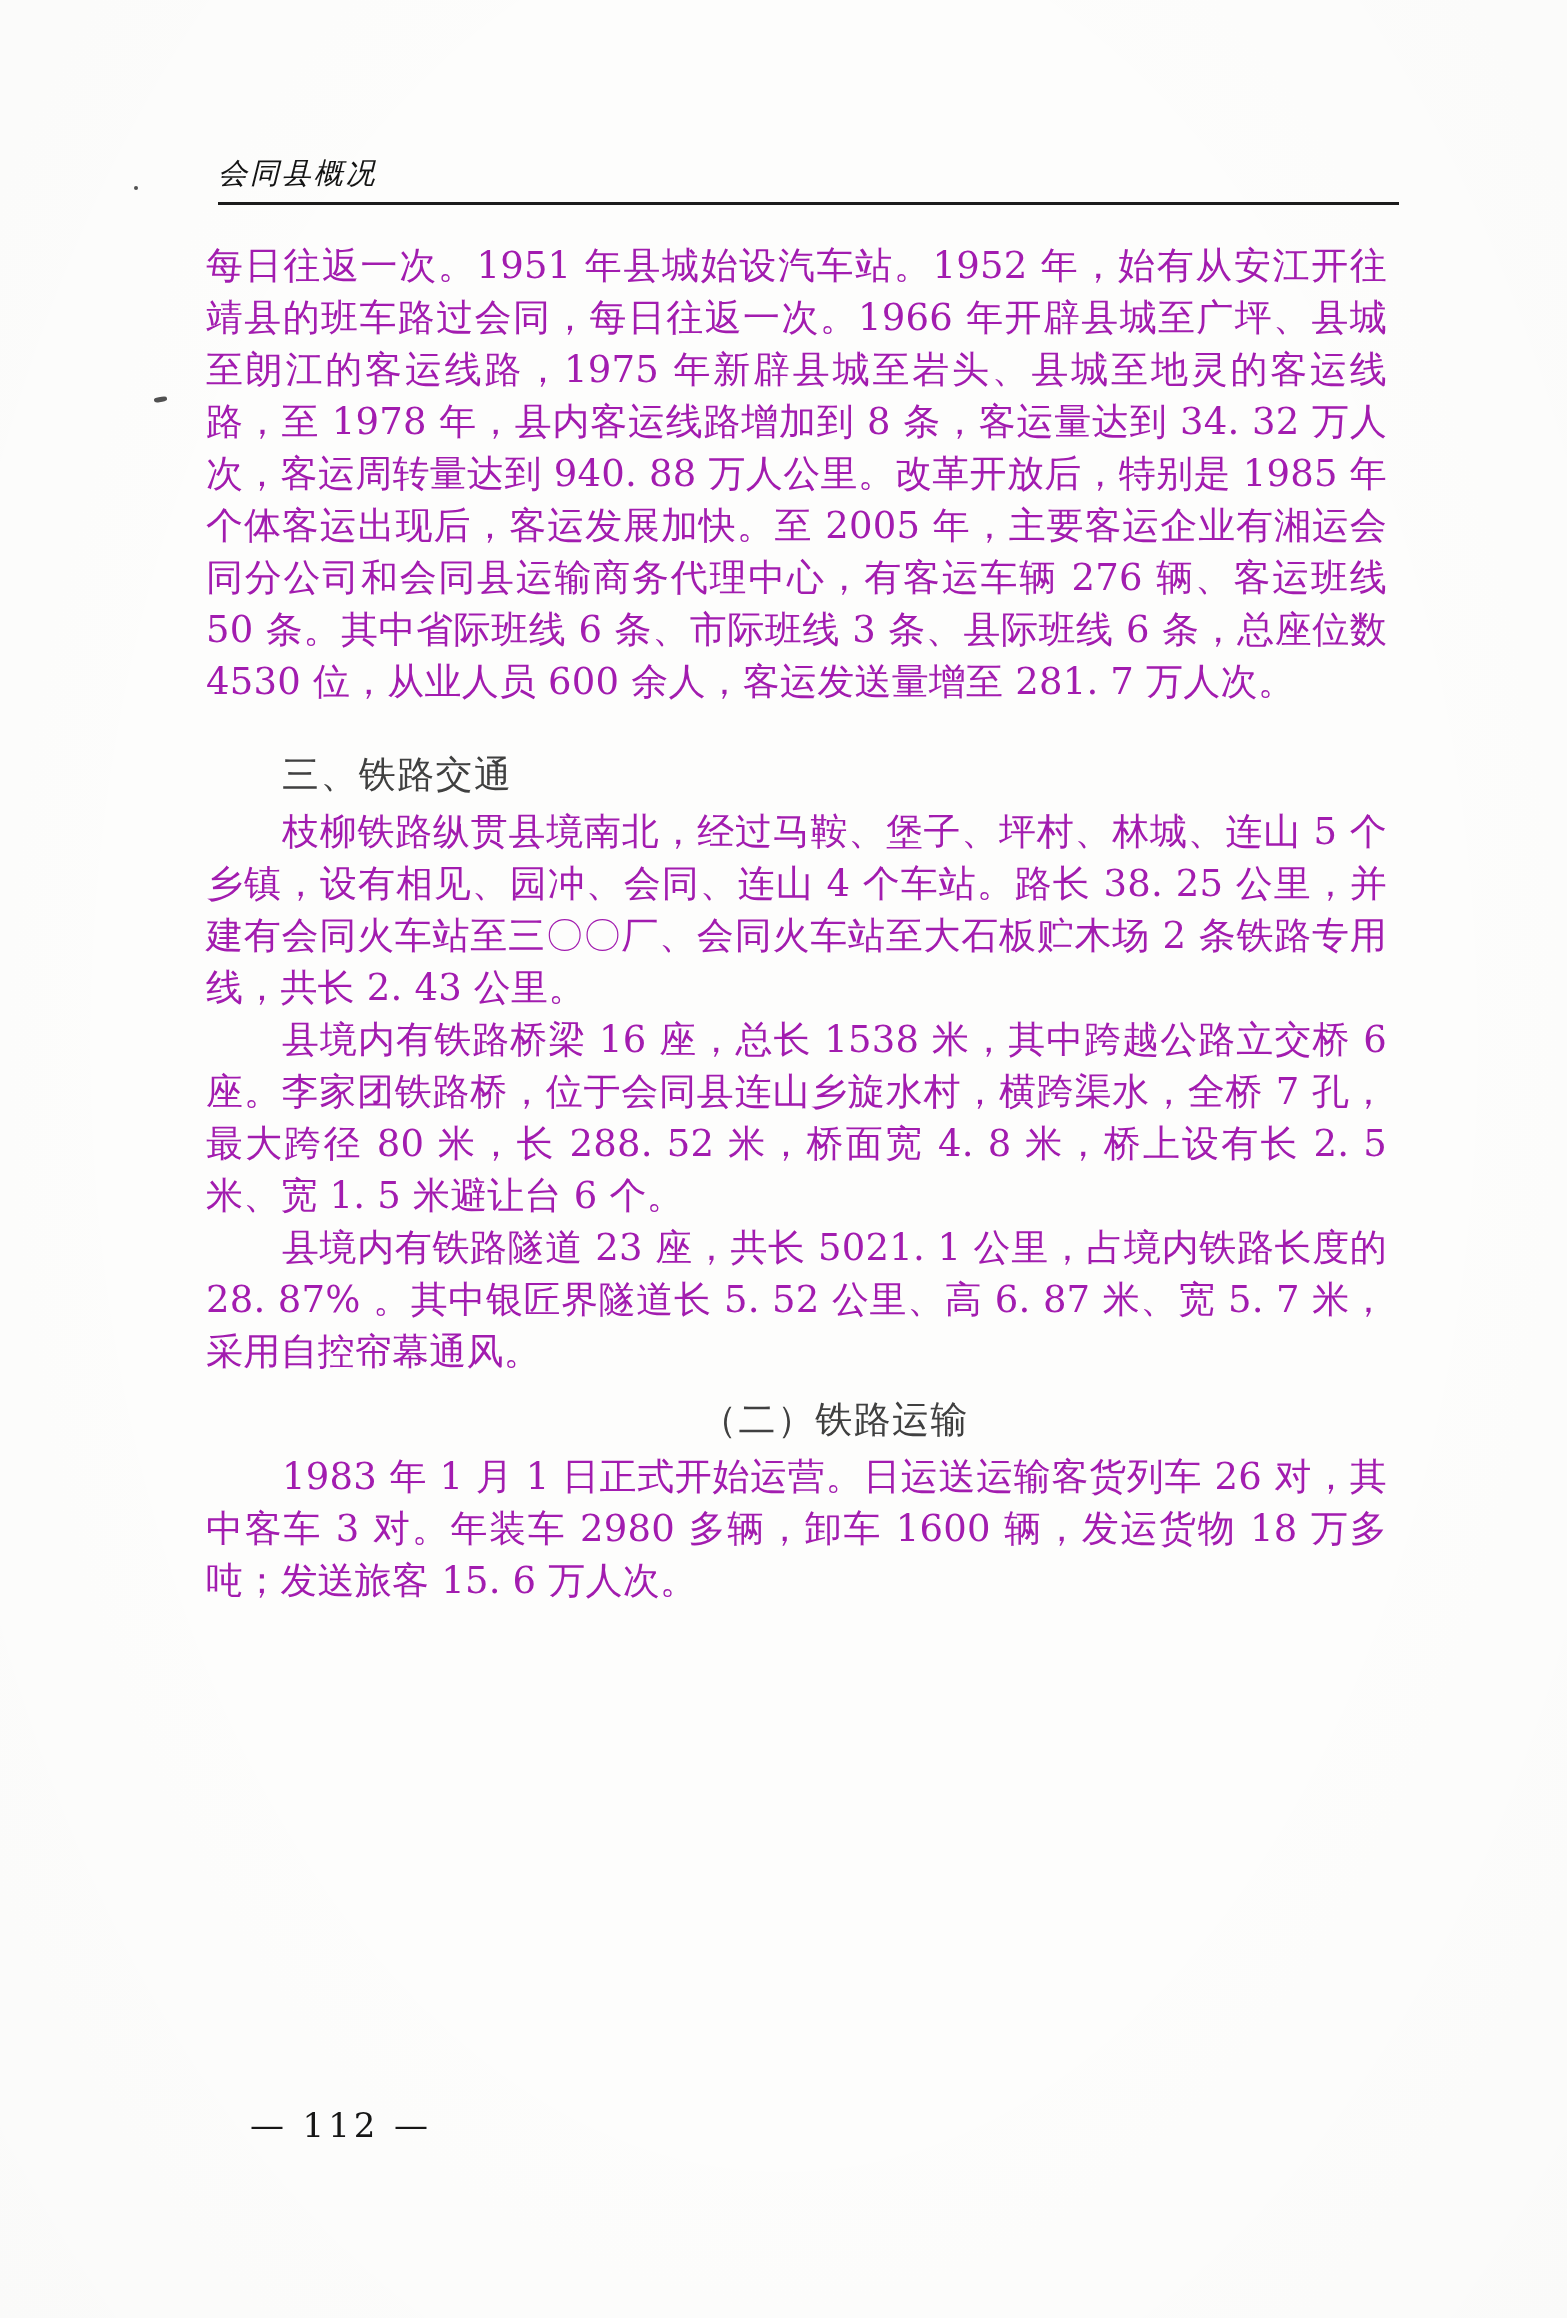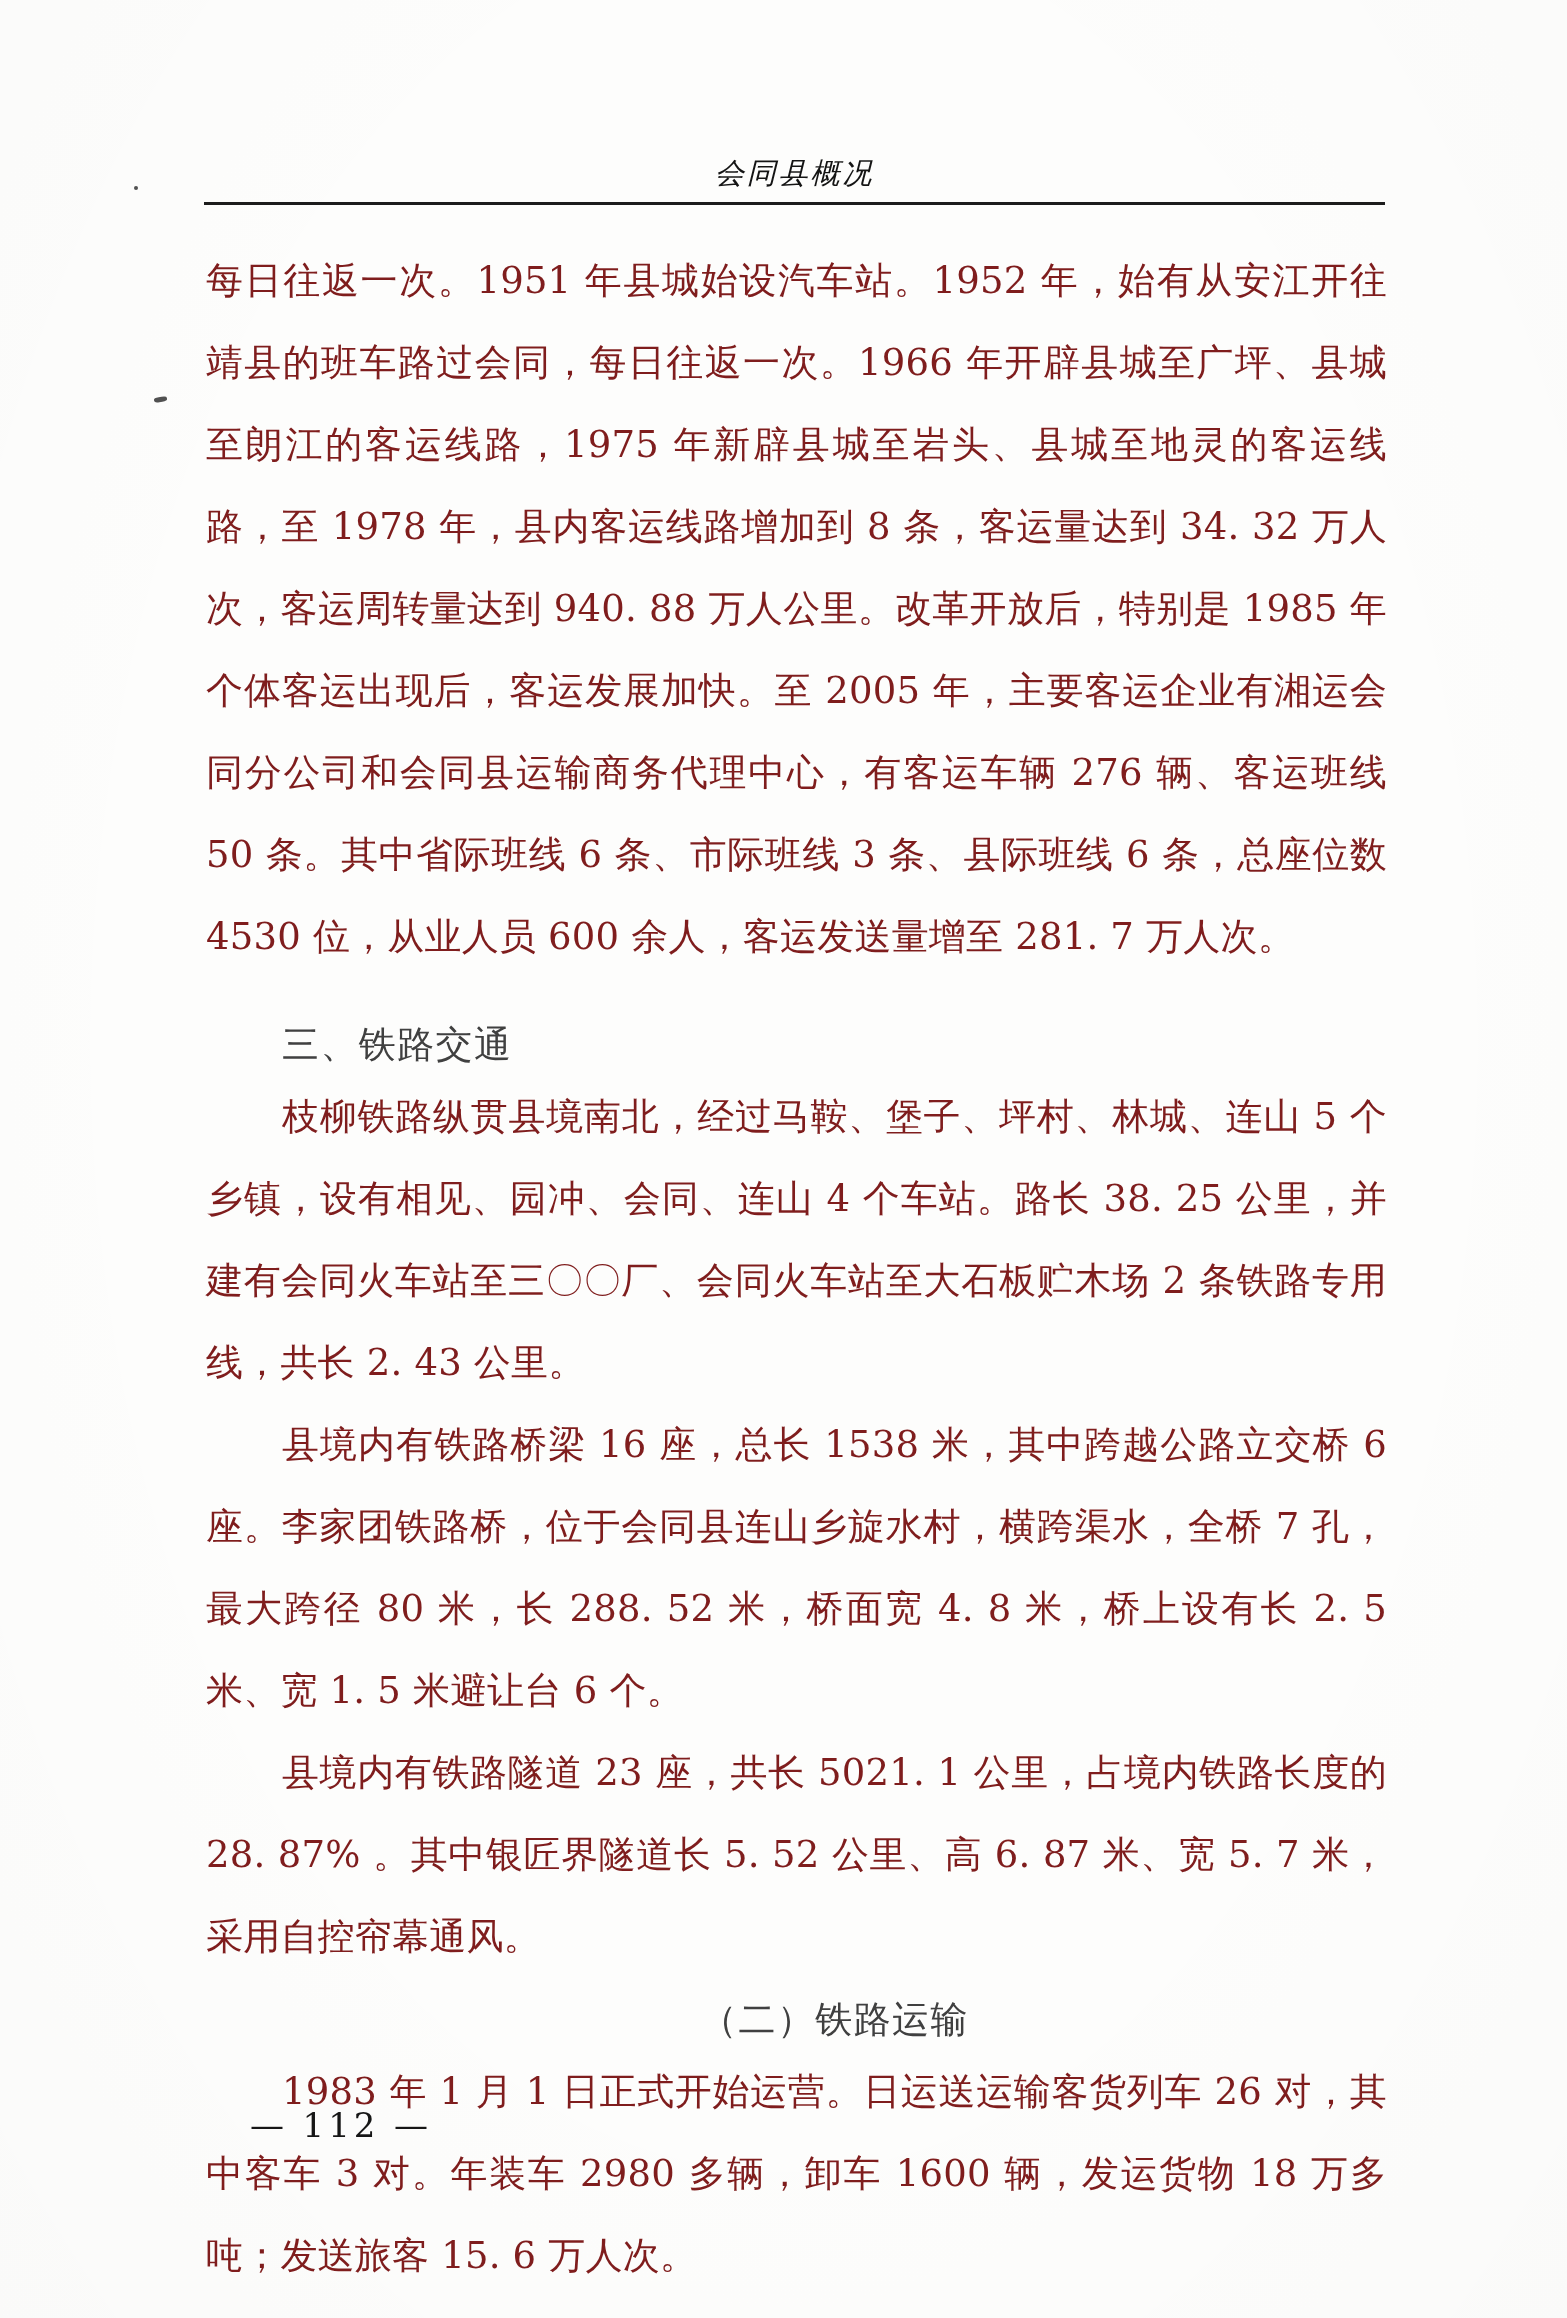--- a/index.html
+++ b/index.html
@@ -23,24 +23,23 @@
     position: absolute;
     inset: 0;
     background:
       radial-gradient(ellipse at 50% 45%, rgba(255,255,255,0) 55%, rgba(0,0,0,0.012) 100%);
     pointer-events: none;
   }
 
   
   .header-zone {
     position: absolute;
-    left: 204px;
+    left: 218px;
     top: 159px;
     width: 1181px;
-    text-align: center;
   }
 
   .running-head {
     font-family: "DejaVu Serif", "Liberation Serif", serif;
     font-style: italic;
     font-size: 29px;
     line-height: 1.0;
     letter-spacing: 2.9px;
     color: #141414;
     white-space: nowrap;
@@ -56,27 +55,27 @@
   
   .body-zone {
     position: absolute;
     left: 206px;
     top: 240px;
     width: 1181px;
   }
 
   .para {
     font-size: 37px;
-    line-height: 82px;
+    line-height: 52px;
     text-align: justify;
     text-justify: inter-character;
     text-align-last: left;
     letter-spacing: 0.2px;
     margin: 0;
-    color: #7f1d1d;
+    color: #a21caf;
   }
 
   .para.indent {
     text-indent: 76px;
   }
 
   .heading {
     font-family: "DejaVu Sans", "Liberation Sans", sans-serif;
     font-size: 37px;
     font-weight: normal;

